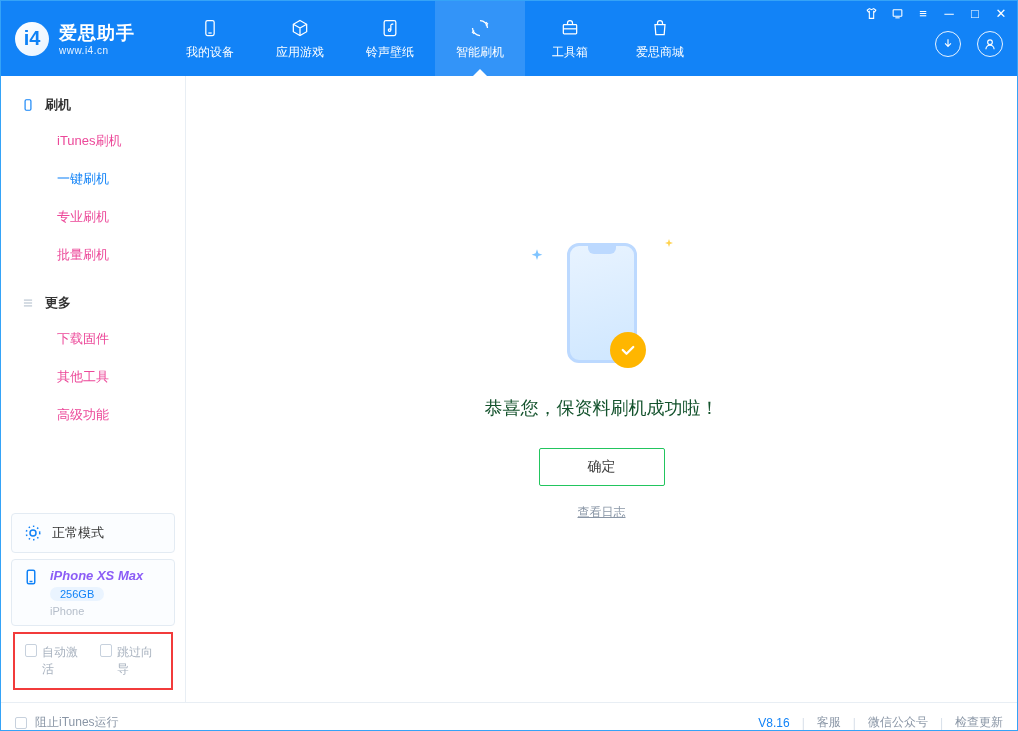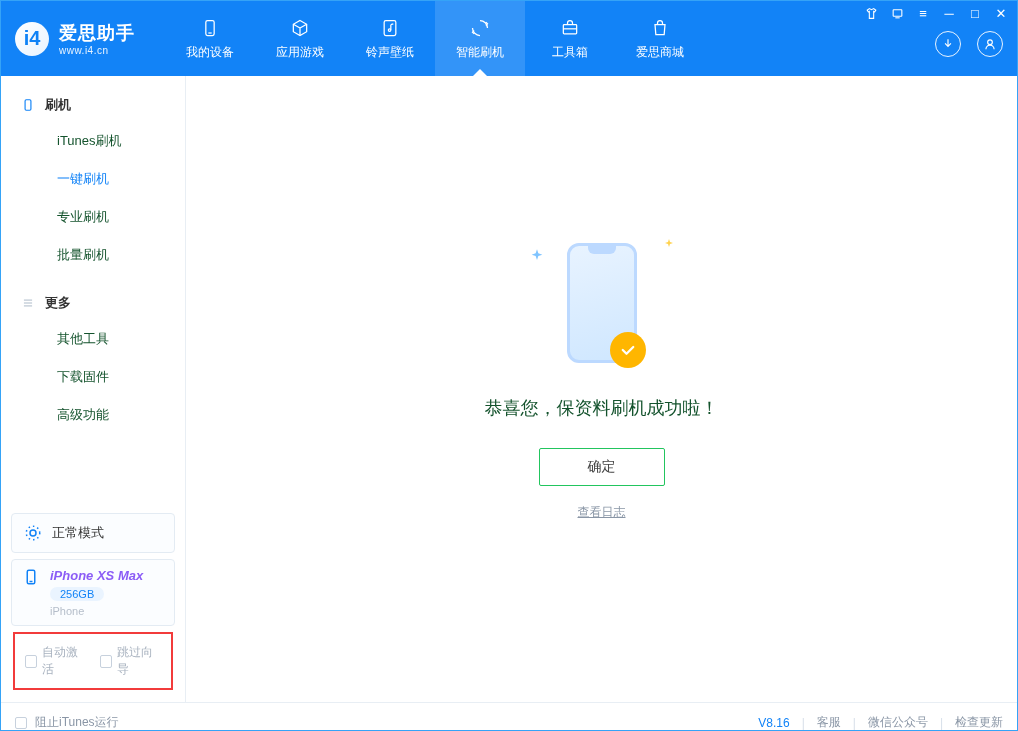--- a/index.html
+++ b/index.html
@@ -122,21 +122,21 @@
     padding: 8px 20px;
     font-size: 13px;
     font-weight: 600;
     color: #333;
   }
   .section-title .s-icon { color: #1283f7; width: 14px; height: 14px; display:flex; align-items:center; justify-content:center; }
   .section-title.more .s-icon { color: #b9c4d0; }
   .side-item {
     padding: 10px 20px 10px 56px;
     font-size: 13px;
-    color: #14532d;
+    color: #ec4899;
     cursor: pointer;
   }
   .side-item.active { color: #1283f7; }
   
   .sidebar-bottom {
     margin-top: auto;
     padding: 8px;
   }
   .device-card {
     border: 1px solid #e3ebf3;
@@ -169,21 +169,21 @@
   .status-text { font-size: 13px; color: #333; }
   
   .options-row {
     display: flex;
     align-items: center;
     gap: 14px;
     padding: 10px 10px;
     border: 2px solid #f23b3b;
     margin: 4px;
   }
-  .opt { display: flex; align-items: center; gap: 5px; font-size: 12px; color: #a8b2bf; }
+  .opt { display: flex; align-items: flex-start; gap: 5px; font-size: 12px; color: #a8b2bf; }
   .opt .cb {
     width: 13px; height: 13px;
     border: 1px solid #c7d1dd;
     border-radius: 2px;
     cursor: pointer;
   }
   
   .main {
     flex: 1;
     display: flex;
@@ -402,22 +402,22 @@
       <div class="section-title more">
         <span class="s-icon">
           <svg width="14" height="14" viewBox="0 0 24 24" fill="none" stroke="currentColor" stroke-width="2">
               <line x1="5" y1="7" x2="19" y2="7"></line>
               <line x1="5" y1="12" x2="19" y2="12"></line>
               <line x1="5" y1="17" x2="19" y2="17"></line>
             </svg>
         </span>
         <span>更多</span>
       </div>
+      <div class="side-item">下载固件</div>
       <div class="side-item">其他工具</div>
-      <div class="side-item">下载固件</div>
       <div class="side-item">高级功能</div>
     </div>
 
     <div class="sidebar-bottom">
       <div class="device-card status">
         <span class="d-icon">
           <svg width="18" height="18" viewBox="0 0 24 24" fill="none" stroke="currentColor" stroke-width="2">
               <circle cx="12" cy="12" r="4"></circle>
               <circle cx="12" cy="12" r="9" stroke-dasharray="2 4"></circle>
             </svg>

